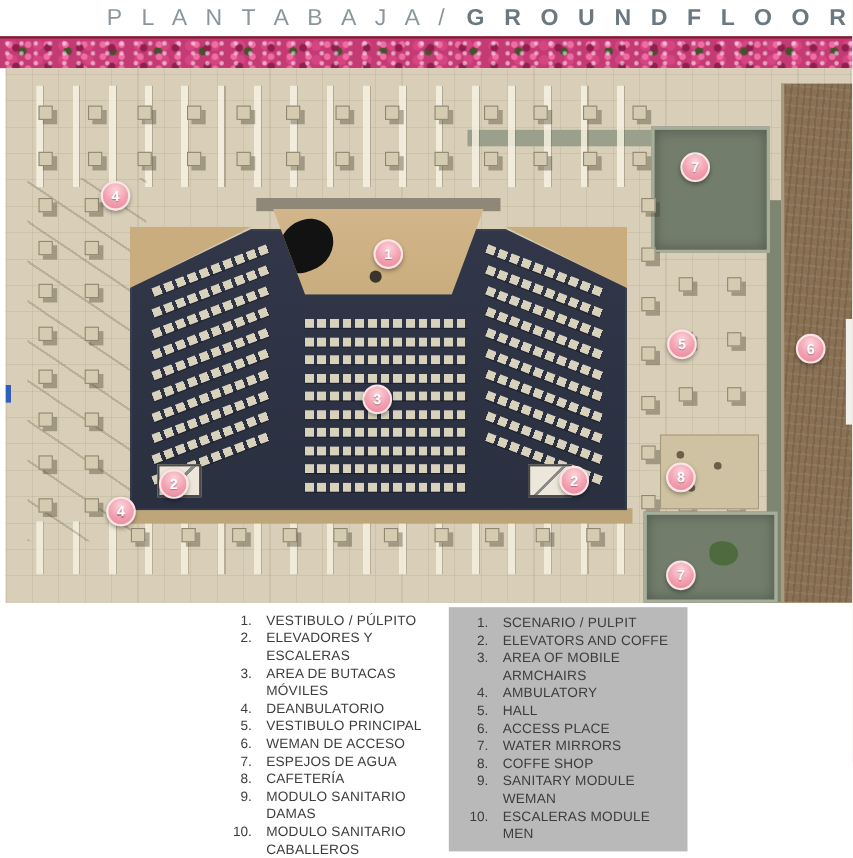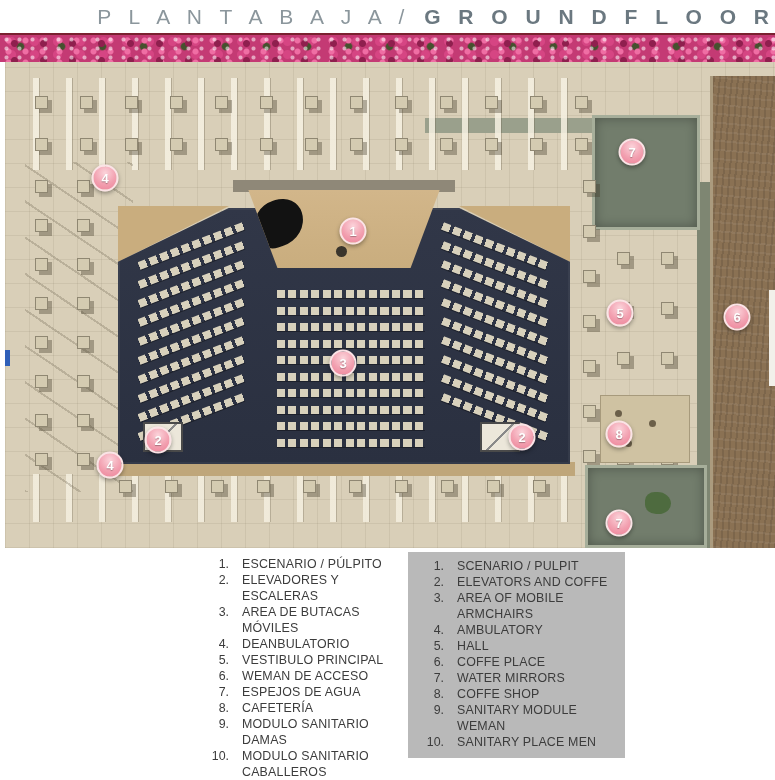--- a/index.html
+++ b/index.html
@@ -309,21 +309,21 @@
           <span>7</span>
         </div>
       </div>
   </div>
 
   <div class="legend">
     <div class="legend-col legend-es">
 
         <div class="lrow">
           <span class="num">1.</span>
-          <span class="lab">ESCENARIO / PÚLPITO</span>
+          <span class="lab">VESTIBULO / PÚLPITO</span>
         </div>
 
         <div class="lrow">
           <span class="num">2.</span>
           <span class="lab">ELEVADORES Y ESCALERAS</span>
         </div>
 
         <div class="lrow">
           <span class="num">3.</span>
           <span class="lab">AREA DE BUTACAS
@@ -390,39 +390,39 @@
           <span class="lab">AMBULATORY</span>
         </div>
 
         <div class="lrow">
           <span class="num">5.</span>
           <span class="lab">HALL</span>
         </div>
 
         <div class="lrow">
           <span class="num">6.</span>
-          <span class="lab">COFFE PLACE</span>
+          <span class="lab">ACCESS PLACE</span>
         </div>
 
         <div class="lrow">
           <span class="num">7.</span>
           <span class="lab">WATER MIRRORS</span>
         </div>
 
         <div class="lrow">
           <span class="num">8.</span>
           <span class="lab">COFFE SHOP</span>
         </div>
 
         <div class="lrow">
           <span class="num">9.</span>
           <span class="lab">SANITARY MODULE
 WEMAN</span>
         </div>
 
         <div class="lrow">
           <span class="num">10.</span>
-          <span class="lab">SANITARY PLACE MEN</span>
+          <span class="lab">ESCALERAS MODULE MEN</span>
         </div>
       </div>
   </div>
 
 </div>
 
 </body></html>

